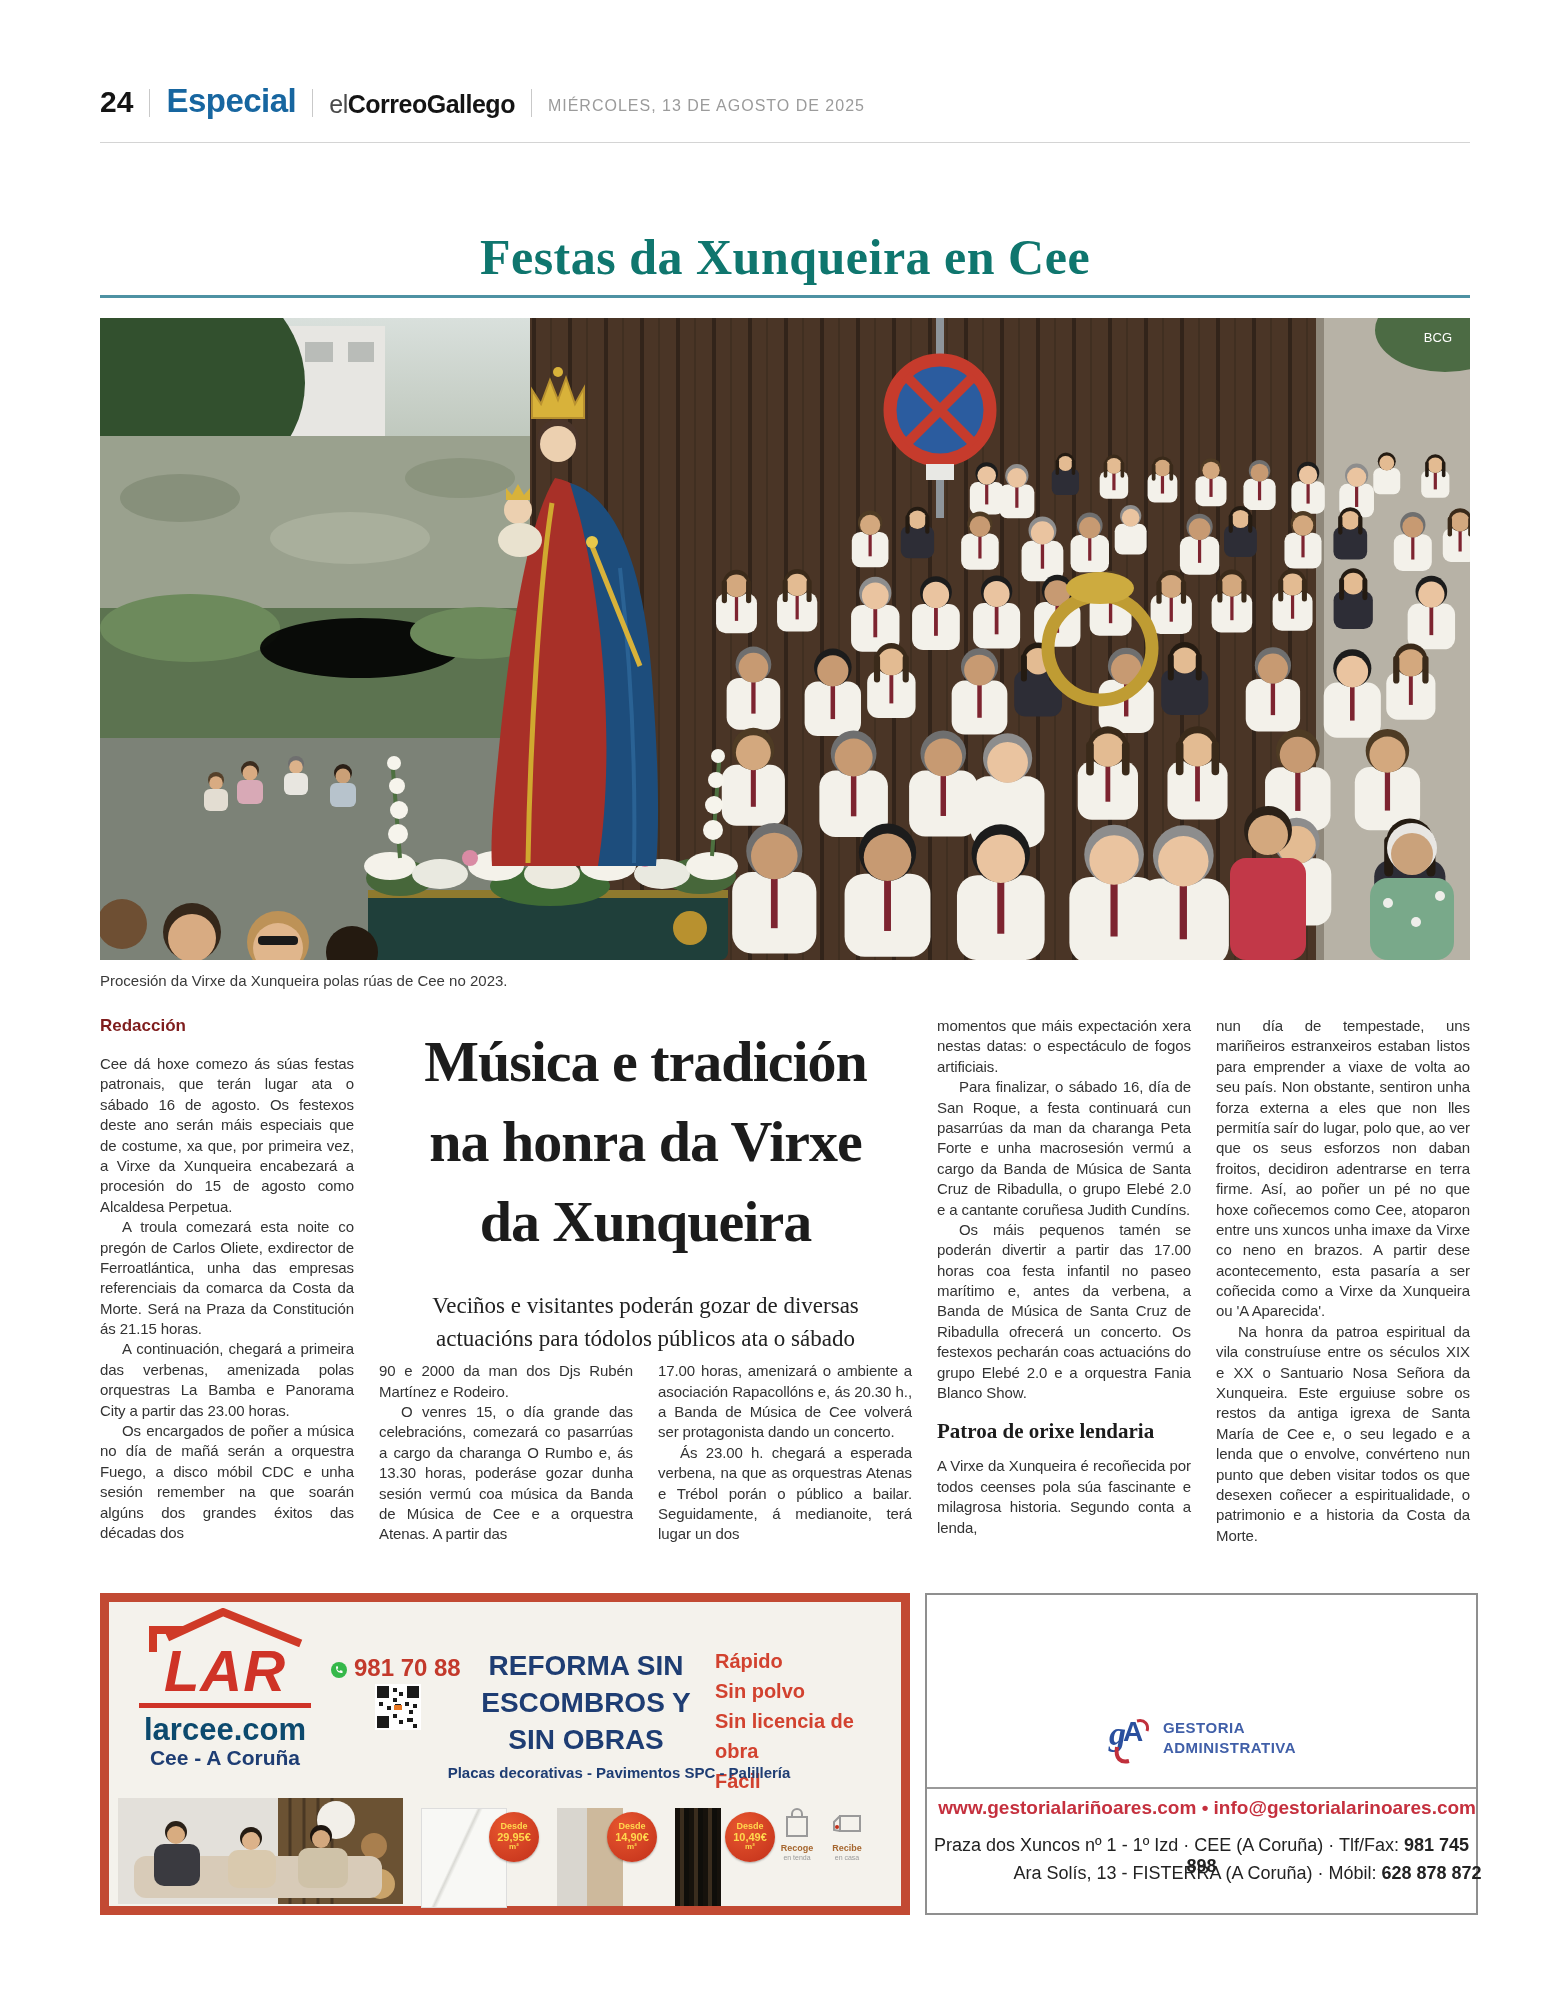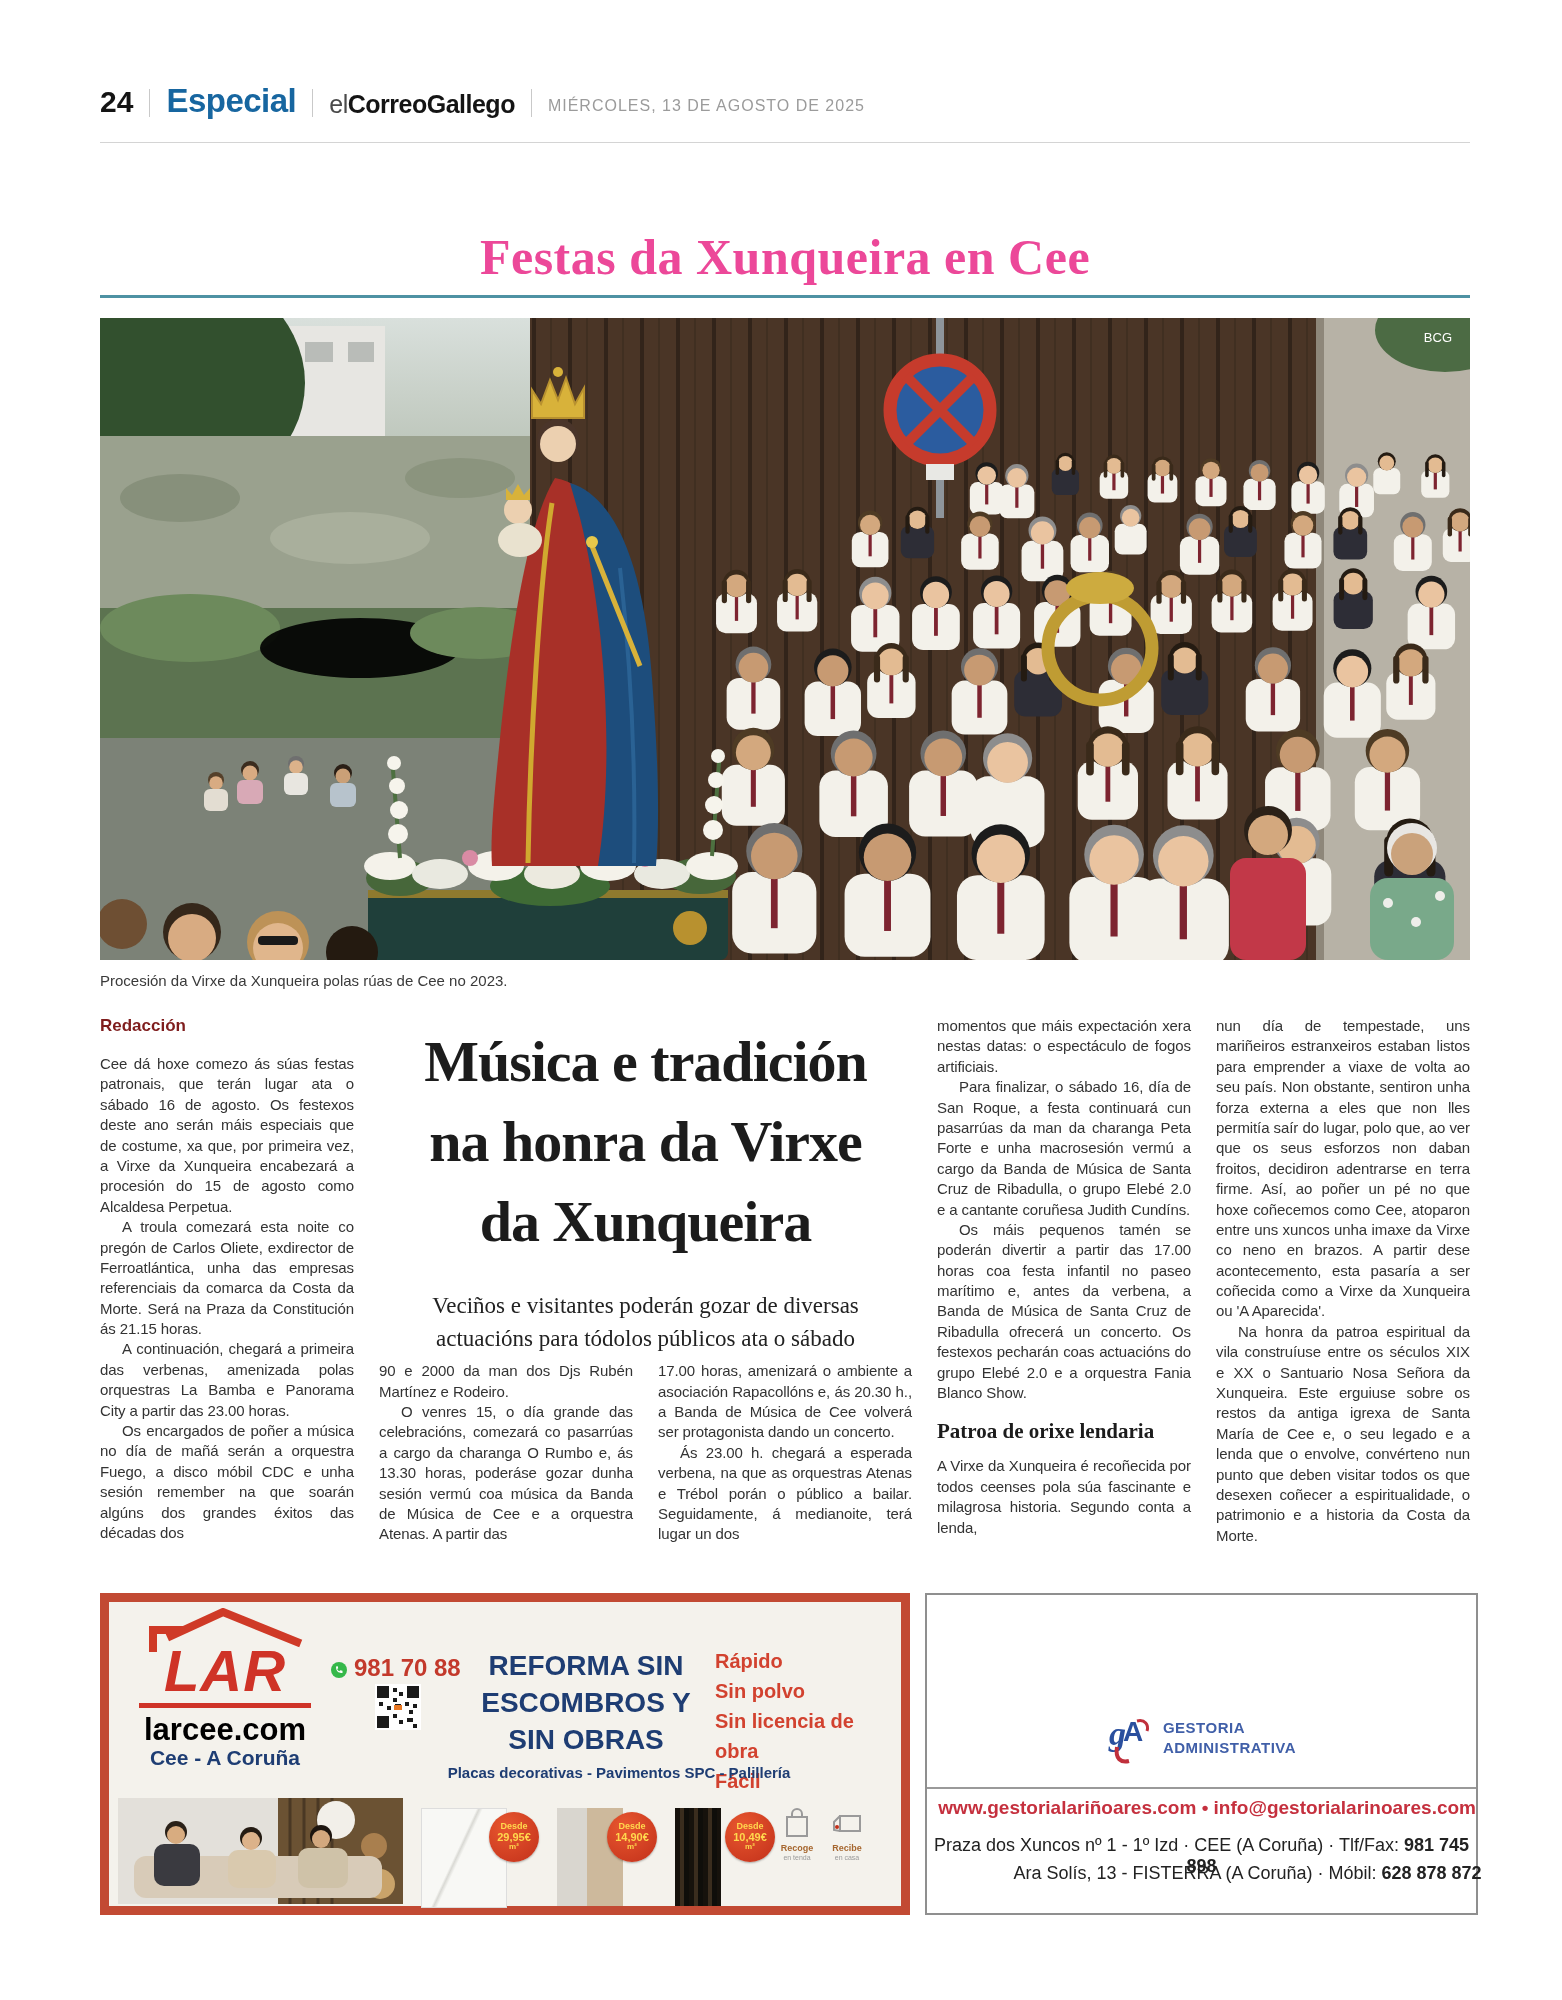--- a/index.html
+++ b/index.html
@@ -13,21 +13,21 @@
   .hdr .section{font-size:33px;font-weight:800;color:#1766a0;line-height:1;letter-spacing:-0.5px;}
   .hdr .masthead{font-size:25px;line-height:1.05;letter-spacing:-0.5px;}
   .hdr .masthead .el{font-weight:400;color:#4a4a4a;}
   .hdr .masthead .cg{font-weight:800;color:#141414;}
   .hdr .date{font-size:16px;color:#9b9b9b;letter-spacing:1px;line-height:1.2;padding-bottom:2px;}
   .hdr-rule{position:absolute;left:100px;top:142px;width:1370px;height:1px;background:#d4d4d4;}
 
   
   .kicker{position:absolute;left:100px;top:228px;width:1370px;text-align:center;
           font-family:"Liberation Serif","DejaVu Serif",serif;font-weight:700;font-size:50px;
-          color:#ec4899;letter-spacing:0.5px;}
+          color:#0f766e;letter-spacing:0.5px;}
   .kicker-rule{position:absolute;left:100px;top:295px;width:1370px;height:3px;background:#4e92a3;}
 
   
   .photo{position:absolute;left:100px;top:318px;width:1370px;height:642px;overflow:hidden;background:#8e9383;}
   .caption{position:absolute;left:100px;top:972px;width:1370px;font-size:15px;color:#3a3a3a;}
 
   
   .article{position:absolute;left:100px;top:1016px;width:1370px;display:grid;
            grid-template-columns:repeat(5,1fr);column-gap:25px;grid-template-rows:auto auto;}
   .byline{font-size:17px;font-weight:700;color:#7f1d1d;margin:0 0 18px 0;}
@@ -45,21 +45,21 @@
              line-height:1.42;color:#222;margin-top:28px;}
   .col-subhead{font-family:"Liberation Serif","DejaVu Serif",serif;font-weight:700;font-size:21px;
                color:#1c1c1c;margin:16px 0 12px 0;text-align:left;}
 
   
   .lar{position:absolute;left:100px;top:1593px;width:810px;height:322px;box-sizing:border-box;
        border:9px solid #c24a33;background:#f4f2ec;}
   .lar .logoL{position:absolute;left:26px;top:40px;width:180px;text-align:center;color:#cf3327;
               font-weight:700;font-style:italic;font-size:58px;line-height:1;letter-spacing:1px;}
   .lar .logobar{position:absolute;left:30px;top:101px;width:172px;height:5px;background:#cf3327;}
-  .lar .site{position:absolute;left:16px;top:110px;width:200px;text-align:center;color:#000000;font-weight:700;font-size:31px;}
+  .lar .site{position:absolute;left:16px;top:110px;width:200px;text-align:center;color:#0c4a6e;font-weight:700;font-size:31px;}
   .lar .city{position:absolute;left:16px;top:144px;width:200px;text-align:center;color:#1e3d73;font-weight:700;font-size:21px;}
   .lar .phone{position:absolute;left:212px;top:52px;width:150px;text-align:center;color:#c3392b;font-weight:700;font-size:24px;}
   .lar .reforma{position:absolute;left:358px;top:46px;width:238px;text-align:center;color:#1e3d73;
                 font-weight:700;font-size:28px;line-height:1.32;}
   .lar .feats{position:absolute;left:606px;top:44px;width:180px;color:#d2422f;font-weight:700;font-size:20px;line-height:1.5;}
   .lar .prodline{position:absolute;left:300px;top:162px;width:420px;text-align:center;color:#1e3d73;font-weight:700;font-size:15px;}
   .lar .panel{position:absolute;top:206px;height:98px;}
   .p1{left:312px;width:84px;background:#f8f8f5;border:1px solid #ddd;
       background-image:linear-gradient(115deg,transparent 42%,#d9d9d4 44%,transparent 47%);}
   .p2{left:448px;width:66px;background:linear-gradient(90deg,#d9d6cf 0 45%,#cdb99c 45% 100%);}

